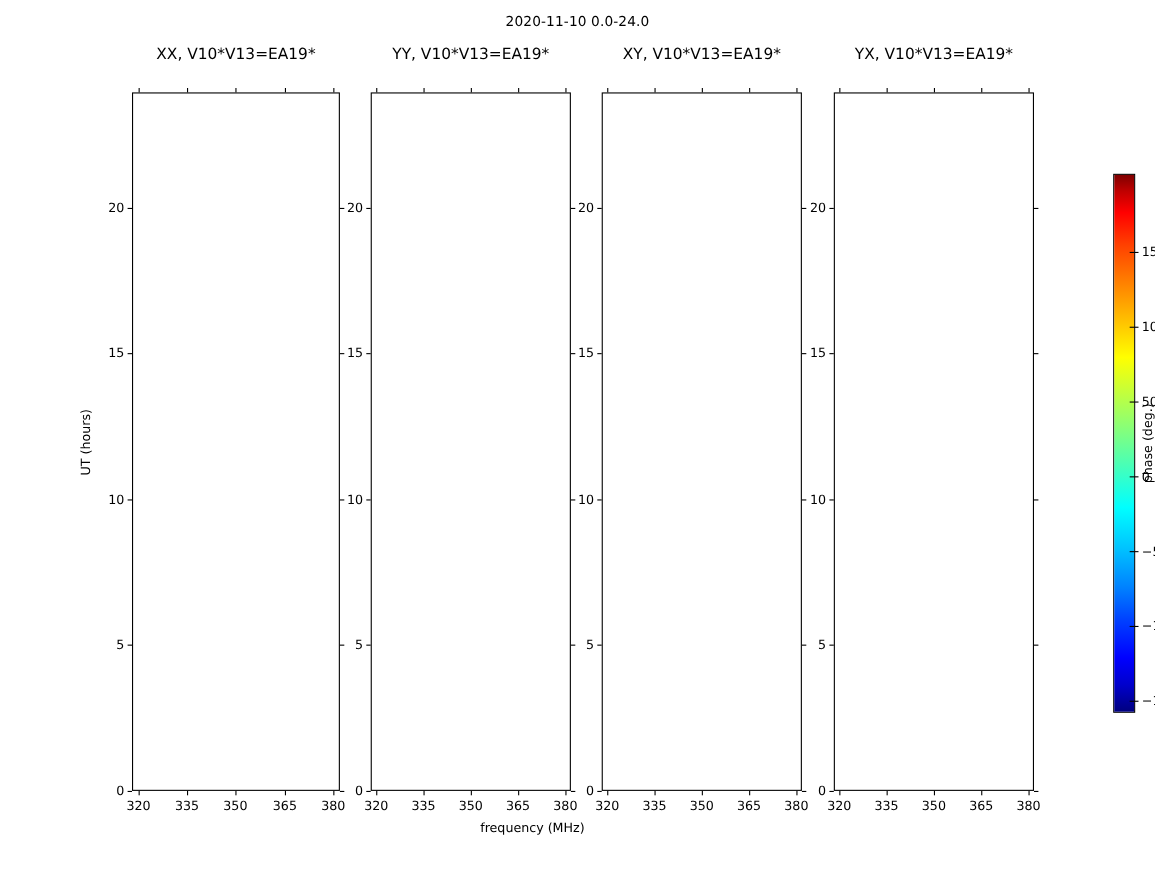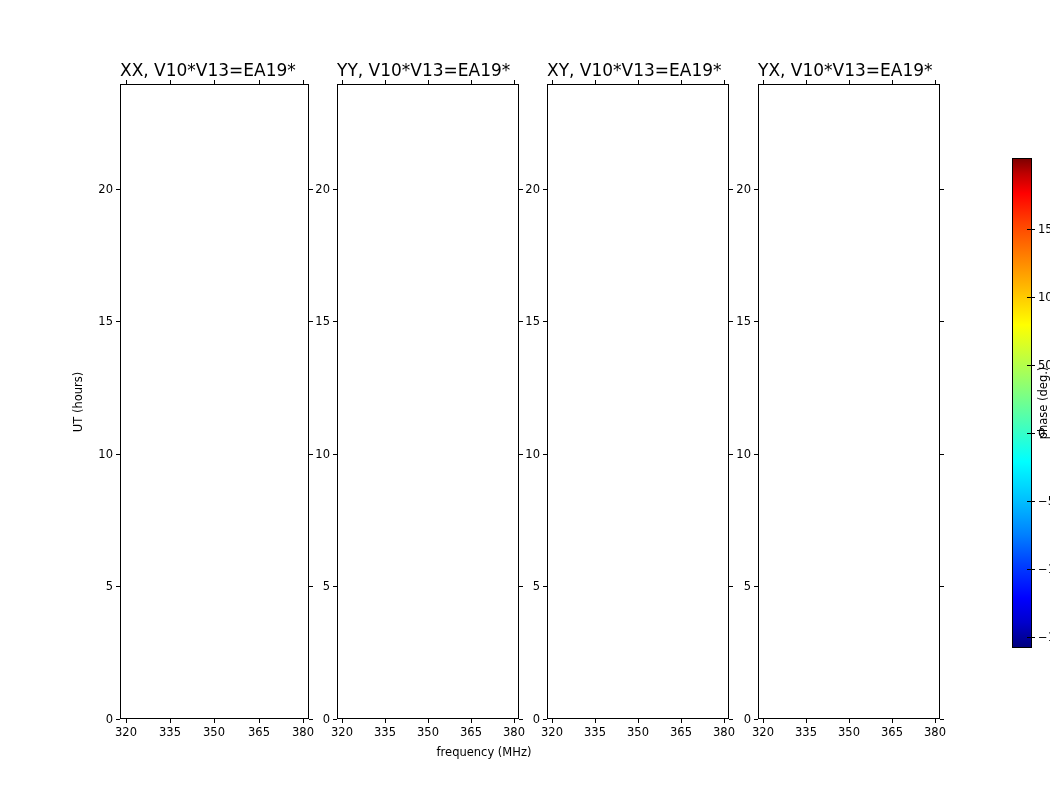--- a/index.html
+++ b/index.html
@@ -50,22 +50,23 @@
     height: 100%;
     box-sizing: border-box;
     border: 1.1px solid #000000;
     background: #ffffff;
   }
   .panel-title {
     position: absolute;
     bottom: 100%;
     left: 0;
     width: 100%;
-    margin-bottom: 4px;
-    font-size: 17px;
+    text-align: center;
+    margin-bottom: 26px;
+    font-size: 14px;
     white-space: nowrap;
   }
 
   
   .tick-y-left {
     position: absolute;
     left: -4px;
     width: 4px;
     height: 0;
     border-top: 1.1px solid #000;
@@ -170,20 +171,21 @@
     transform: translate(-50%, -50%) rotate(-90deg);
     font-size: 11.5px;
     white-space: nowrap;
   }
 </style>
 </head>
 <body>
 
 <div id="figure">
 
+  <div class="suptitle">2020-11-10 0.0-24.0</div>
 
   <div class="panel" id="panel-0" style="left:120px; width:189px;">
     <div class="axes-frame"></div>
     <div class="panel-title">XX, V10*V13=EA19*</div>
 
     <div class="tick-y-left" style="top:635px;"></div>
     <div class="tick-y-right" style="top:635px;"></div>
     <div class="ylabel-tick" style="top:635px;">0</div>
 
     <div class="tick-y-left" style="top:502px;"></div>

